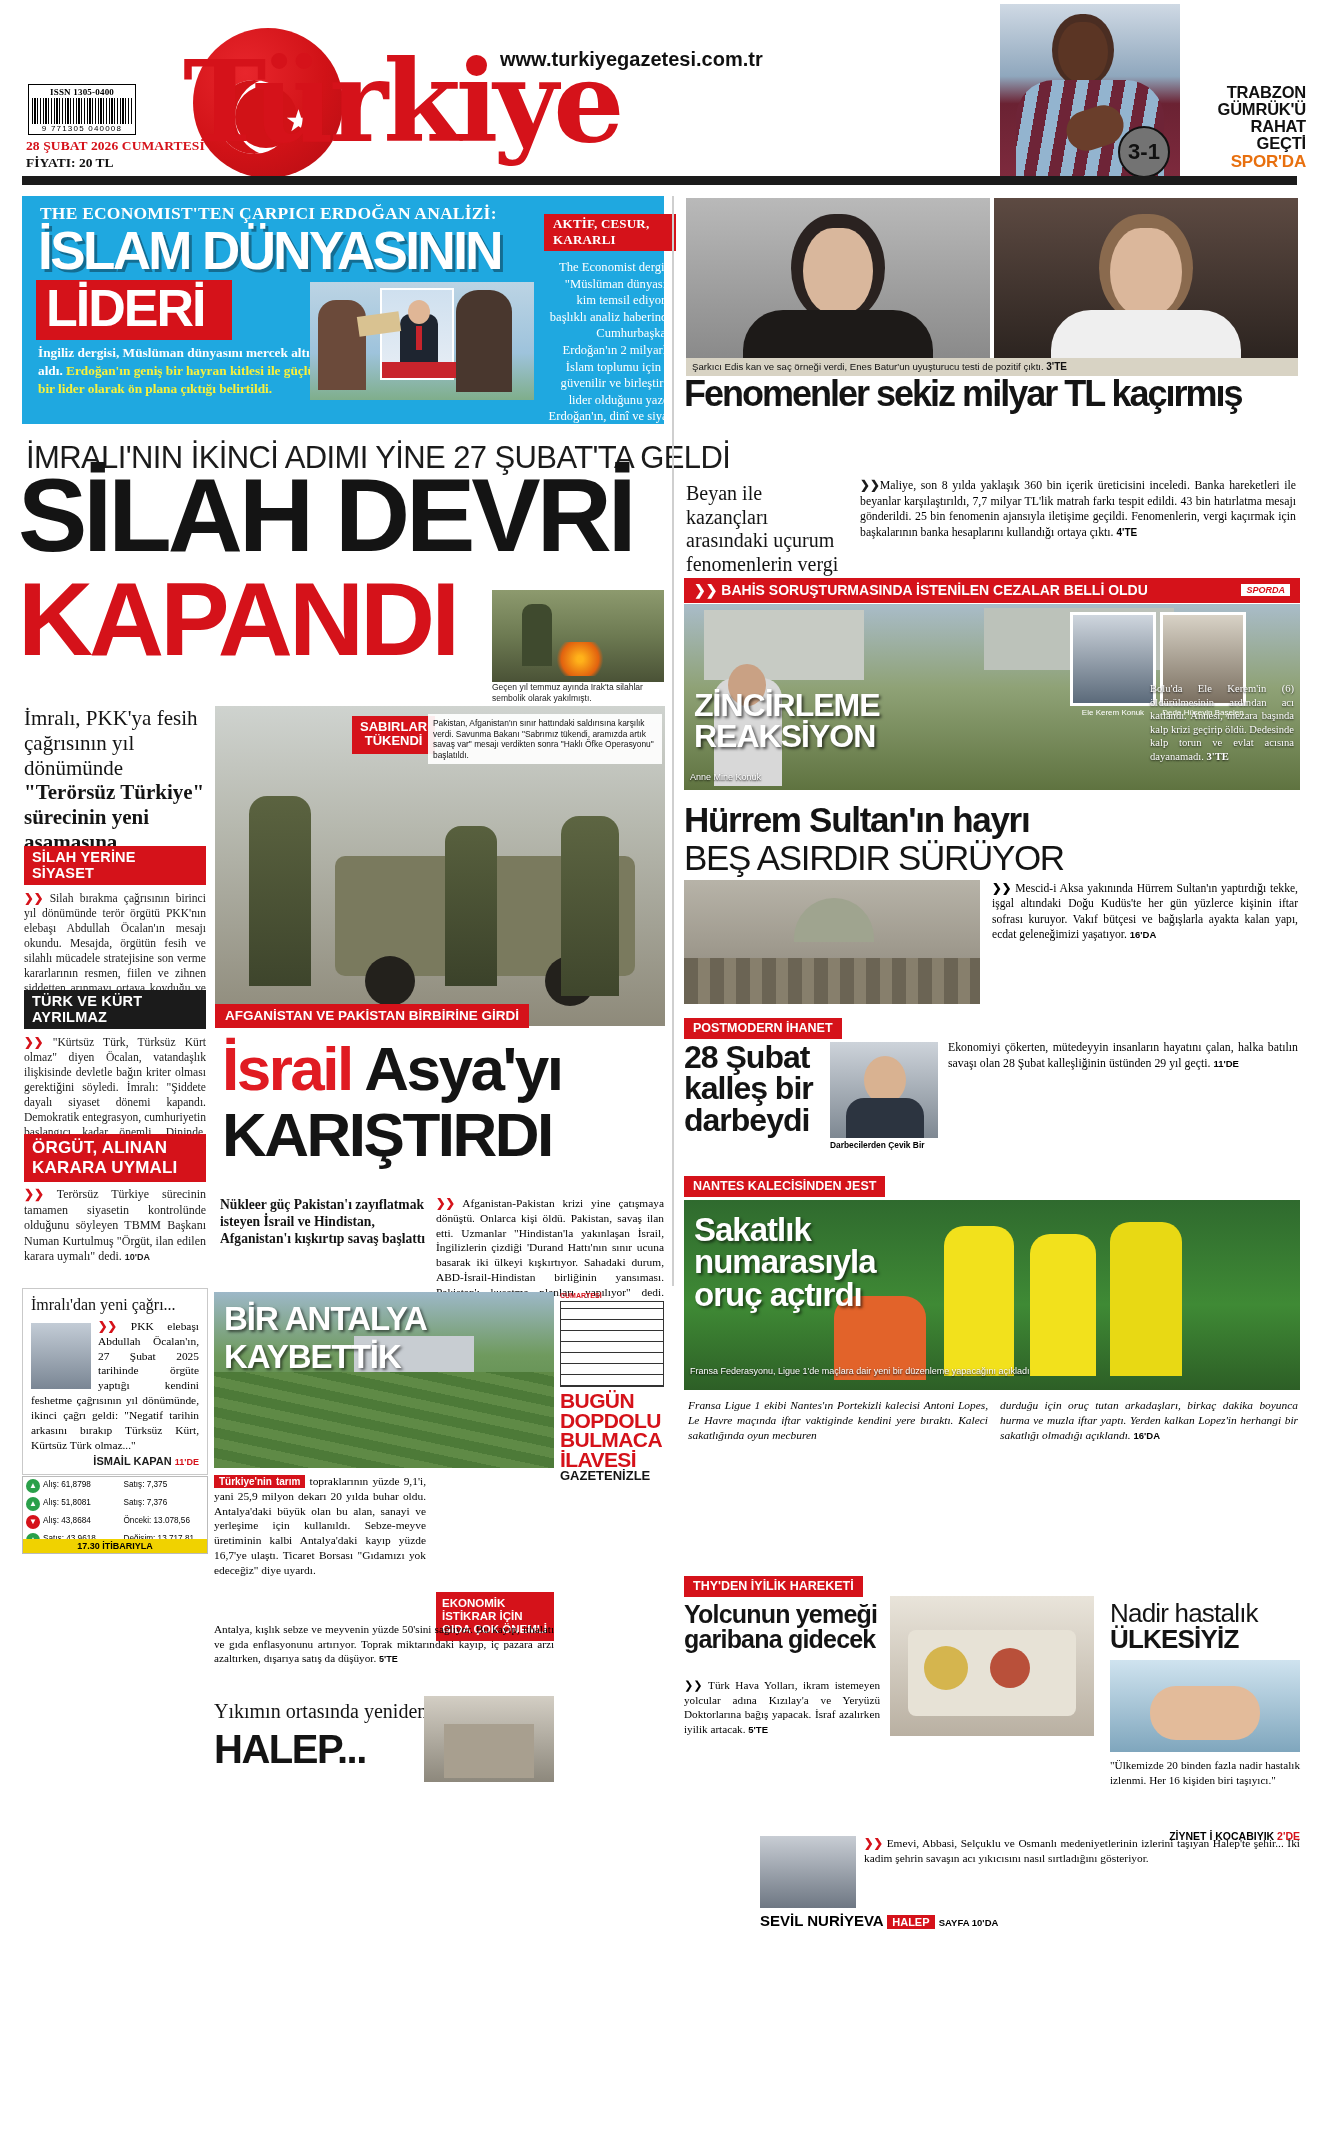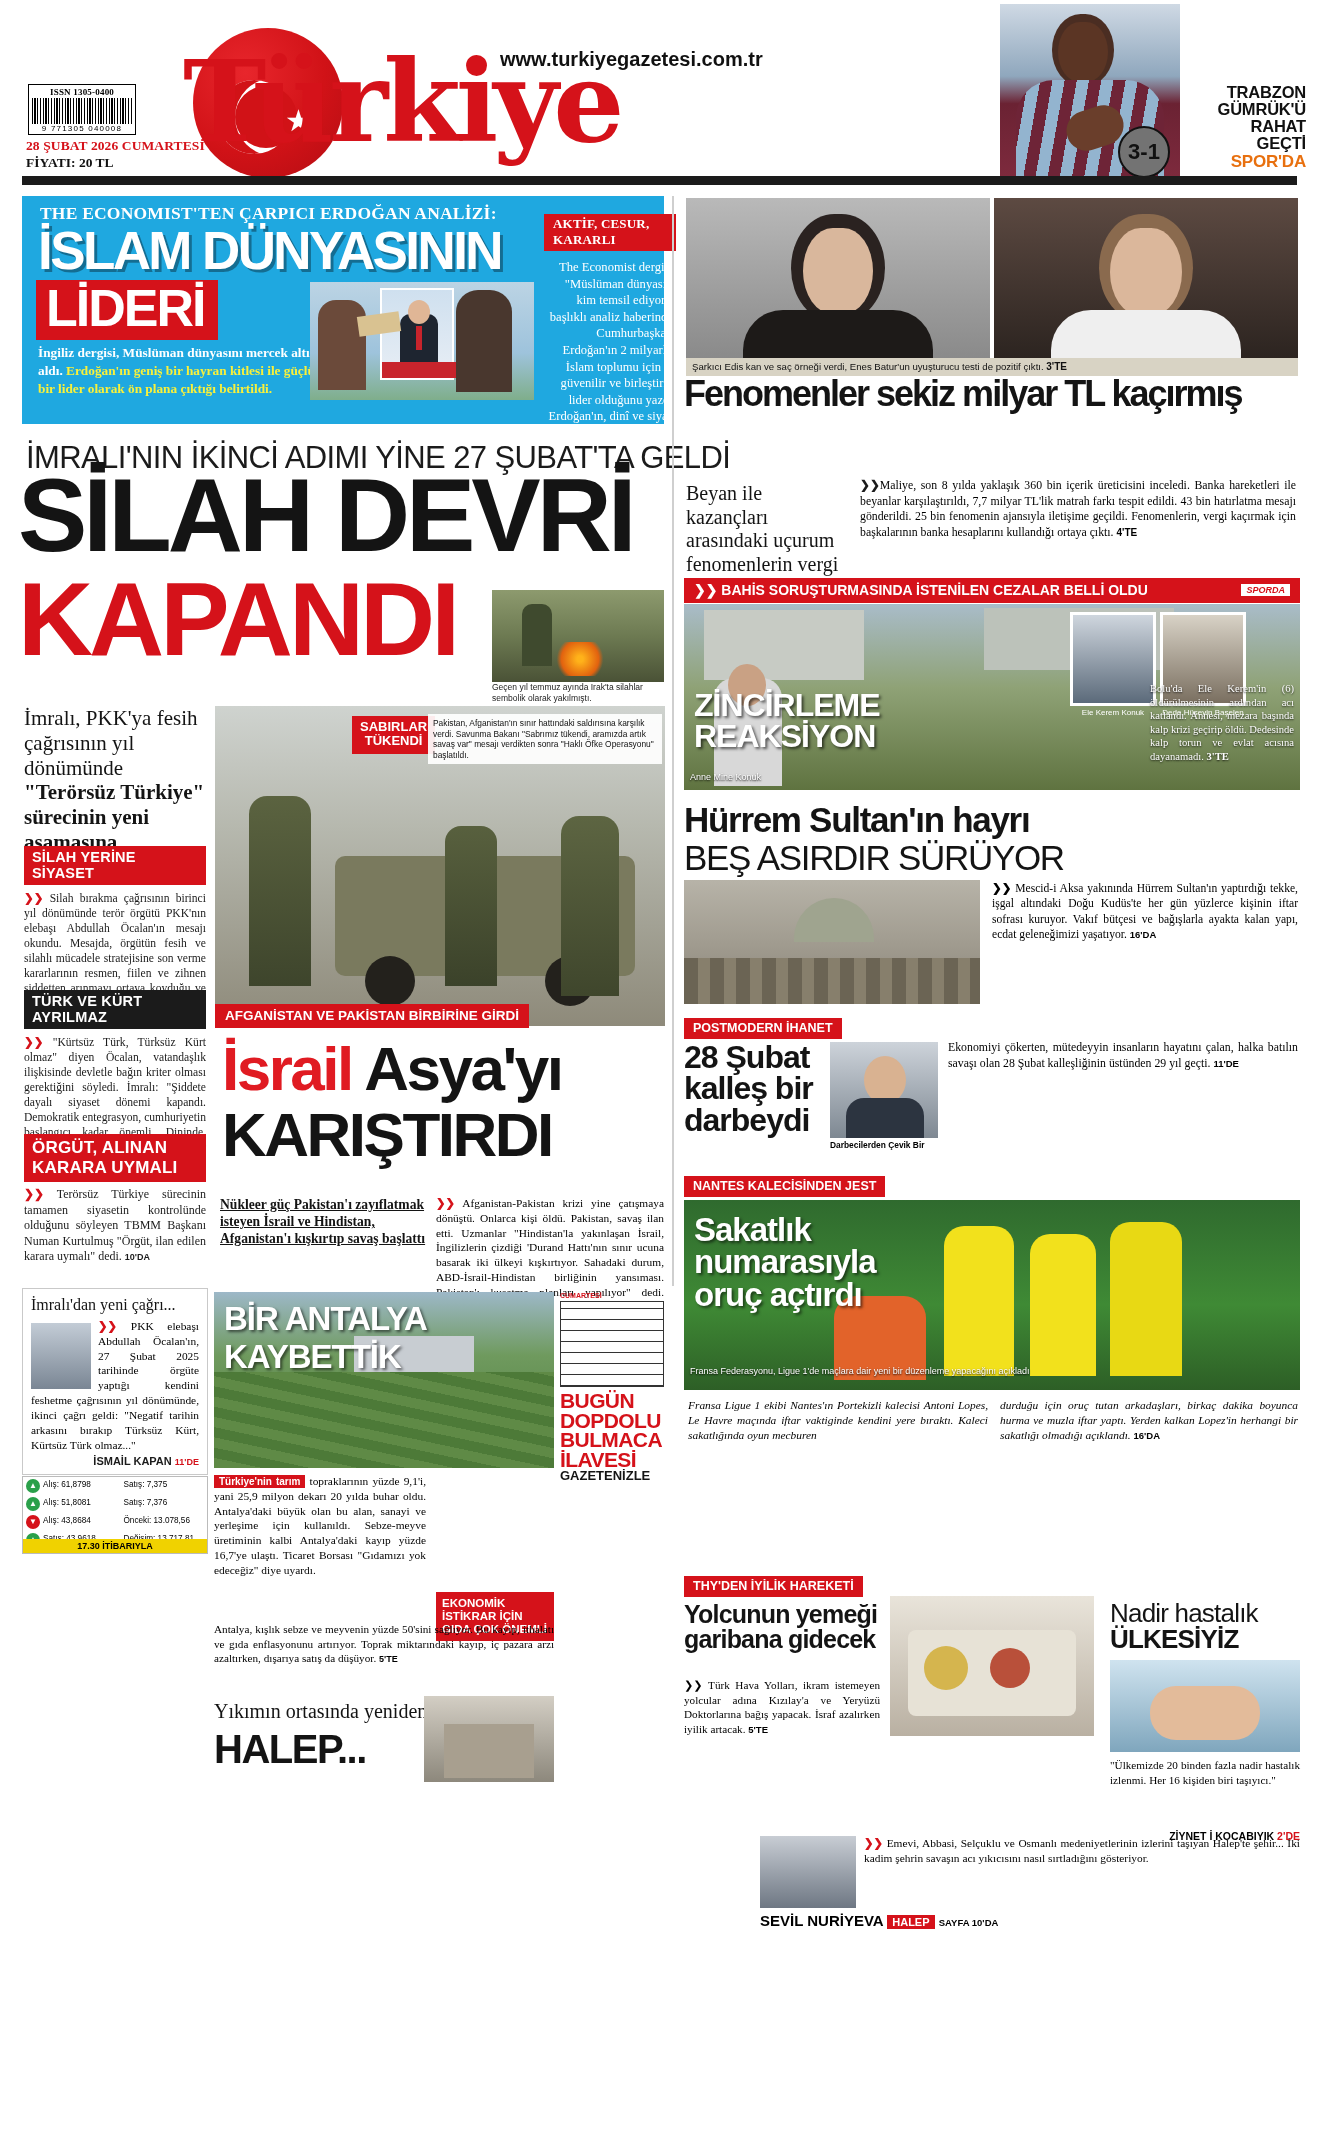--- a/index.html
+++ b/index.html
@@ -49,21 +49,21 @@
   .sport-side div { font-size:16.5px; color:#111; letter-spacing:-.2px; }
   .sport-side .sp-last { color:#e8700f; font-size:17px; }
 
   .rule-black { position:absolute; left:22px; top:176px; width:1275px; height:9px; background:#1b1b1b; }
 
   
   .eco { position:absolute; left:22px; top:196px; width:642px; height:228px; background:#1fa8e0; }
   .eco-kicker { position:absolute; left:18px; top:7px; font-family:"Liberation Serif",serif; font-weight:700; font-size:17.5px; color:#fff; letter-spacing:.2px; }
   .eco-h1 { position:absolute; left:16px; top:28px; font-family:"Liberation Sans",sans-serif; font-weight:700; font-size:53px; color:#fff;
      letter-spacing:-2.6px; text-shadow: 3px 3px 0 rgba(0,0,0,.35); line-height:1; }
-  .eco-h2box { position:absolute; left:14px; top:84px; background:#d5121a; padding:2px 14px 6px 10px; }
+  .eco-h2box { position:absolute; left:14px; top:84px; background:#d5121a; padding:2px 28px 6px 10px; }
   .eco-h2 { font-family:"Liberation Sans",sans-serif; font-weight:700; font-size:52px; color:#fff; letter-spacing:-2px; line-height:1; }
   .eco-cap { position:absolute; left:16px; top:148px; width:290px; font-family:"Liberation Serif",serif; font-weight:700; font-size:13.3px; line-height:1.36; color:#fff; }
   .eco-cap .hl { color:#f9f13a; }
   .eco-photo { position:absolute; left:288px; top:86px; width:224px; height:118px; overflow:hidden; background:#b9cdd8; }
   .ep-sky { position:absolute; inset:0; background:linear-gradient(180deg,#bcd4e4 0%,#9ec3dc 60%,#7fae8b 100%); }
   .ep-poster { position:absolute; left:70px; top:6px; width:74px; height:92px; background:linear-gradient(180deg,#cfe0ef,#e8eef5); border:2px solid #fff; }
   .ep-suit { position:absolute; left:18px; top:24px; width:38px; height:54px; background:#1e2530; border-radius:10px 10px 0 0; }
   .ep-face { position:absolute; left:26px; top:10px; width:22px; height:24px; border-radius:50%; background:#e0b696; }
   .ep-tie { position:absolute; left:34px; top:36px; width:6px; height:24px; background:#c8242c; }
   .ep-red { position:absolute; left:0; bottom:0; width:74px; height:16px; background:#c8242c; }
@@ -126,21 +126,21 @@
   .mp-s1 { position:absolute; left:34px; top:90px; width:62px; height:190px; background:linear-gradient(180deg,#5b6340,#3e452c); border-radius:18px 18px 0 0; }
   .mp-s2 { position:absolute; left:230px; top:120px; width:52px; height:160px; background:linear-gradient(180deg,#58603e,#3b422a); border-radius:16px 16px 0 0; }
   .mp-s3 { position:absolute; left:346px; top:110px; width:58px; height:180px; background:linear-gradient(180deg,#5d6542,#3f462c); border-radius:18px 18px 0 0; }
   .sabirlar { position:absolute; left:352px; top:716px; background:#d5121a; color:#fff; font-family:"Liberation Sans",sans-serif; font-weight:700; font-size:13px; line-height:1.1; padding:4px 8px 5px; text-align:center; }
   .mid-note { position:absolute; left:428px; top:714px; width:234px; background:rgba(255,255,255,.92); font-family:"Liberation Sans",sans-serif; font-size:8.4px; line-height:1.25; padding:4px 5px; color:#111; }
   .afg-bar { position:absolute; left:215px; top:1004px; background:#d5121a; color:#fff; font-family:"Liberation Sans",sans-serif; font-weight:700; font-size:13.5px; padding:4px 10px 5px; }
   .israil { position:absolute; left:222px; top:1038px; font-family:"Liberation Sans",sans-serif; font-weight:700; font-size:62px; letter-spacing:-2.5px; line-height:1; }
   .israil .red { color:#e01b22; }
   .israil .blk { color:#141414; }
   .karistirdi { position:absolute; left:222px; top:1104px; font-family:"Liberation Sans",sans-serif; font-weight:700; font-size:62px; letter-spacing:-2.5px; color:#141414; line-height:1; }
-  .nuk-left { position:absolute; left:220px; top:1196px; width:208px; font-family:"Liberation Serif",serif; font-weight:700; font-size:13.6px; line-height:1.26; color:#141414;text-decoration:underline; }
+  .nuk-left { position:absolute; left:220px; top:1196px; width:208px; font-family:"Liberation Serif",serif; font-weight:700; font-size:13.6px; line-height:1.26; color:#141414; }
   .nuk-right { position:absolute; left:436px; top:1196px; width:228px; font-family:"Liberation Serif",serif; font-size:11.4px; line-height:1.3; text-align:justify; }
   .nuk-right .qq { color:#d5121a; font-weight:700; font-family:"Liberation Sans",sans-serif; }
   .nuk-right .pg { font-family:"Liberation Sans",sans-serif; font-size:8.6px; font-weight:700; }
 
   
   .vrule { position:absolute; left:672px; top:196px; width:2px; height:1090px; background:#cfcfcf; }
   .fen-photos { position:absolute; left:686px; top:198px; width:612px; height:160px; display:flex; gap:4px; }
   .fp { flex:1; position:relative; overflow:hidden; }
   .fp1 { background:linear-gradient(180deg,#b9b9b9,#8a8a8a); }
   .fp2 { background:linear-gradient(180deg,#5d4a42,#2c2420); }

